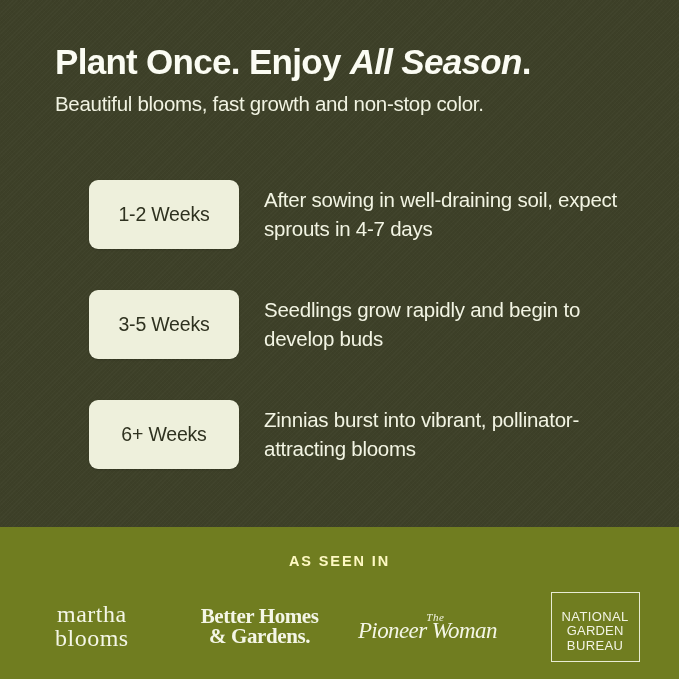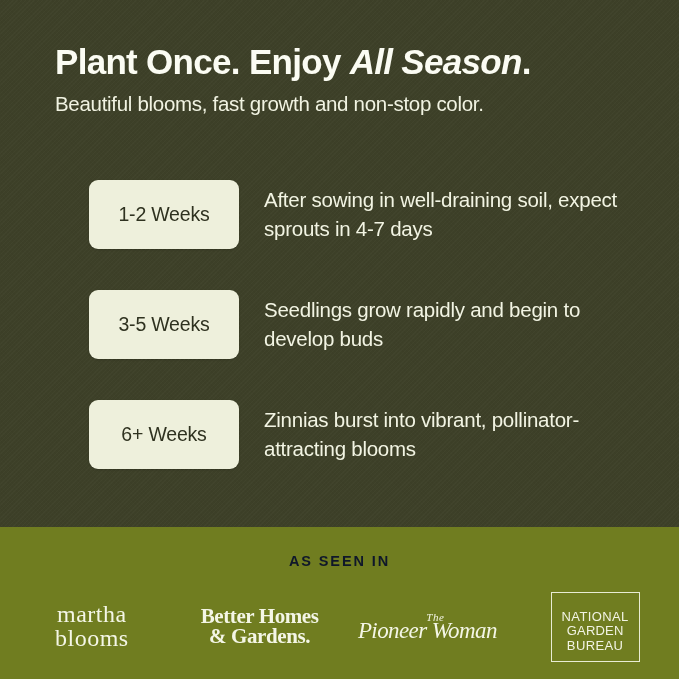--- a/index.html
+++ b/index.html
@@ -103,21 +103,21 @@
     left: 0;
     right: 0;
     top: 527px;
     bottom: 0;
     background: #707d20;
   }
   .band-title {
     margin: 0;
     padding-top: 26px;
     text-align: center;
-    color: #0f172a;
+    color: #fef9c3;
     font-size: 14.5px;
     font-weight: bold;
     letter-spacing: 1.9px;
   }
 
   .logos {
     position: absolute;
     left: 8px;
     right: 0;
     top: 62px;

